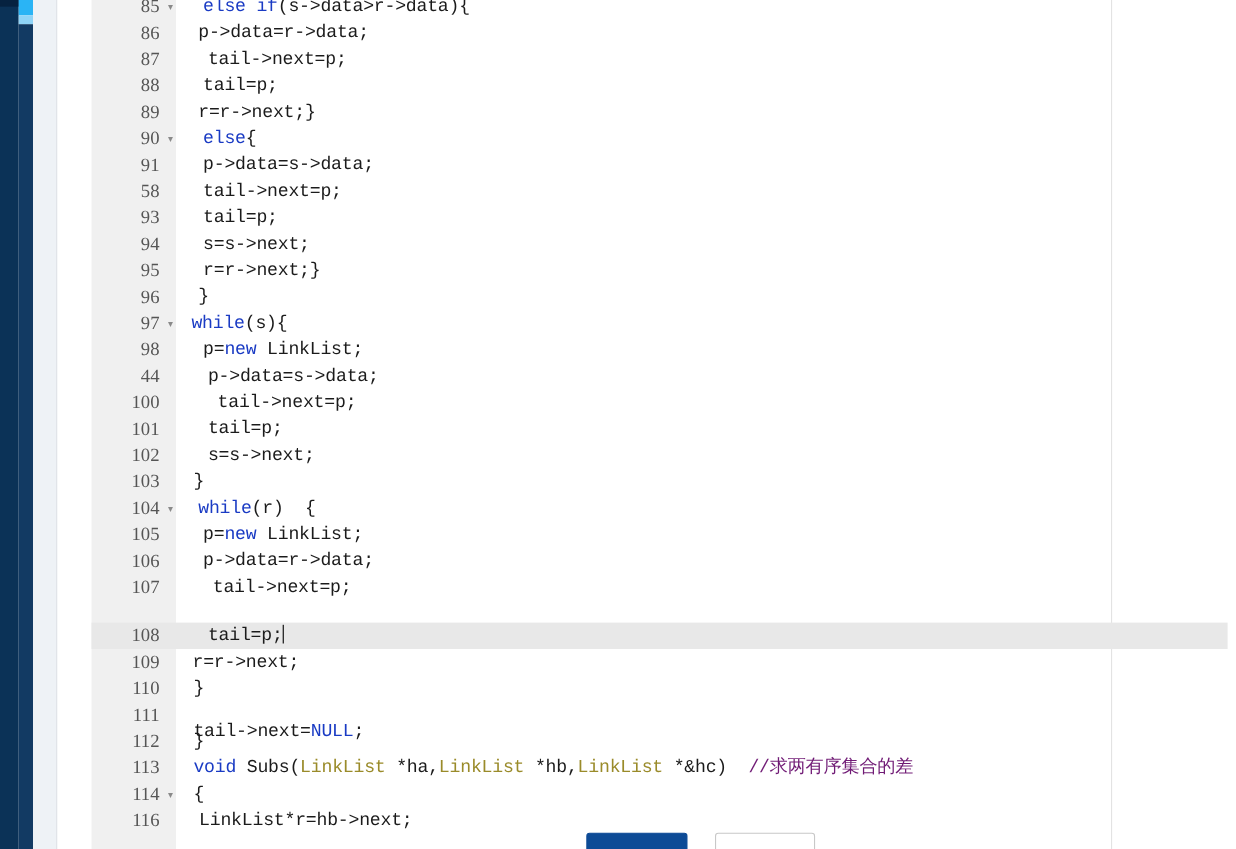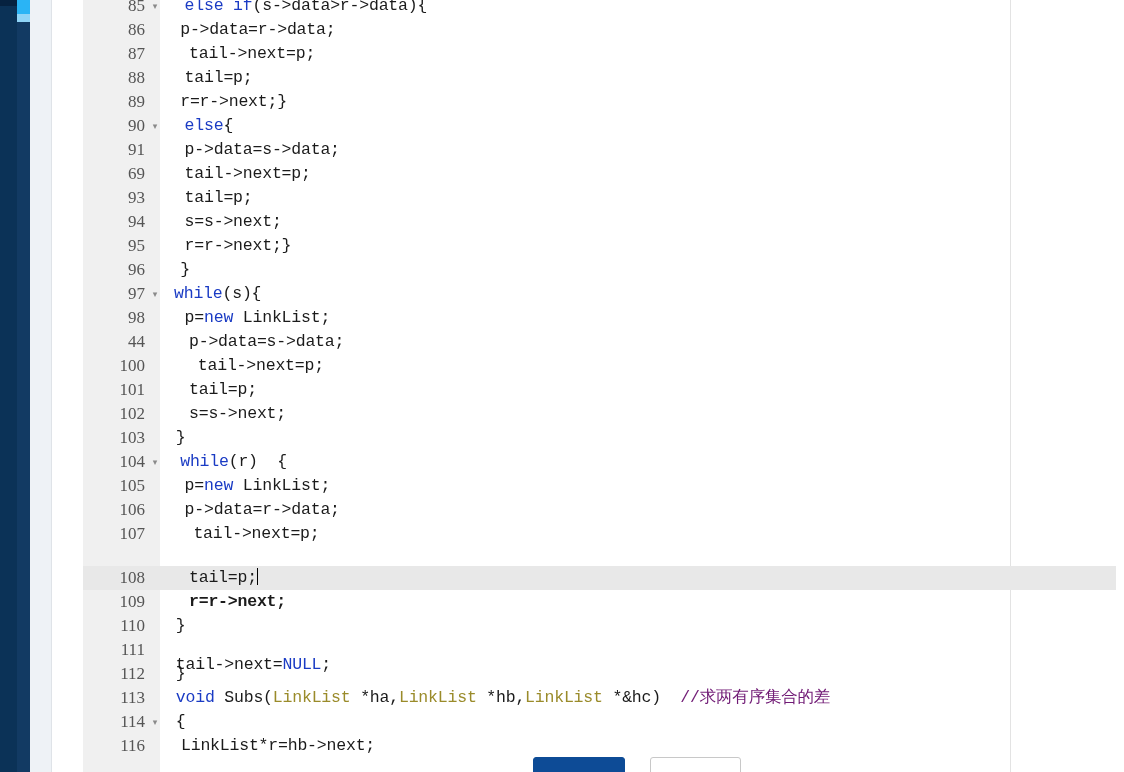--- a/index.html
+++ b/index.html
@@ -194,38 +194,38 @@
     <div class="gutter-bg"></div>
     <div class="ruler"></div>
     <div class="code-area" id="code-area" style="top: -6px;">
         <div class="row"><span class="lineno">85</span><span class="fold">▾</span><span class="code" style="left: 101.6px;"><span class="kw">else</span><span class="id"> </span><span class="kw">if</span><span class="id">(s-&gt;data&gt;r-&gt;data){</span></span></div>
         <div class="row"><span class="lineno">86</span><span class="fold"></span><span class="code" style="left: 97.2px;"><span class="id">p-&gt;data=r-&gt;data;</span></span></div>
         <div class="row"><span class="lineno">87</span><span class="fold"></span><span class="code" style="left: 106px;"><span class="id">tail-&gt;next=p;</span></span></div>
         <div class="row"><span class="lineno">88</span><span class="fold"></span><span class="code" style="left: 101.6px;"><span class="id">tail=p;</span></span></div>
         <div class="row"><span class="lineno">89</span><span class="fold"></span><span class="code" style="left: 97.2px;"><span class="id">r=r-&gt;next;}</span></span></div>
         <div class="row"><span class="lineno">90</span><span class="fold">▾</span><span class="code" style="left: 101.6px;"><span class="kw">else</span><span class="id">{</span></span></div>
         <div class="row"><span class="lineno">91</span><span class="fold"></span><span class="code" style="left: 101.6px;"><span class="id">p-&gt;data=s-&gt;data;</span></span></div>
-        <div class="row"><span class="lineno">69</span><span class="fold"></span><span class="code" style="left: 101.6px;"><span class="id">tail-&gt;next=p;</span></span></div>
+        <div class="row"><span class="lineno">58</span><span class="fold"></span><span class="code" style="left: 101.6px;"><span class="id">tail-&gt;next=p;</span></span></div>
         <div class="row"><span class="lineno">93</span><span class="fold"></span><span class="code" style="left: 101.6px;"><span class="id">tail=p;</span></span></div>
         <div class="row"><span class="lineno">94</span><span class="fold"></span><span class="code" style="left: 101.6px;"><span class="id">s=s-&gt;next;</span></span></div>
         <div class="row"><span class="lineno">95</span><span class="fold"></span><span class="code" style="left: 101.6px;"><span class="id">r=r-&gt;next;}</span></span></div>
         <div class="row"><span class="lineno">96</span><span class="fold"></span><span class="code" style="left: 97.2px;"><span class="id">}</span></span></div>
         <div class="row"><span class="lineno">97</span><span class="fold">▾</span><span class="code" style="left: 91px;"><span class="kw">while</span><span class="id">(s){</span></span></div>
         <div class="row"><span class="lineno">98</span><span class="fold"></span><span class="code" style="left: 101.6px;"><span class="id">p=</span><span class="kw">new</span><span class="id"> LinkList;</span></span></div>
         <div class="row"><span class="lineno">44</span><span class="fold"></span><span class="code" style="left: 106px;"><span class="id">p-&gt;data=s-&gt;data;</span></span></div>
         <div class="row"><span class="lineno">100</span><span class="fold"></span><span class="code" style="left: 114.8px;"><span class="id">tail-&gt;next=p;</span></span></div>
         <div class="row"><span class="lineno">101</span><span class="fold"></span><span class="code" style="left: 106px;"><span class="id">tail=p;</span></span></div>
         <div class="row"><span class="lineno">102</span><span class="fold"></span><span class="code" style="left: 106px;"><span class="id">s=s-&gt;next;</span></span></div>
         <div class="row"><span class="lineno">103</span><span class="fold"></span><span class="code" style="left: 92.8px;"><span class="id">}</span></span></div>
         <div class="row"><span class="lineno">104</span><span class="fold">▾</span><span class="code" style="left: 97.2px;"><span class="kw">while</span><span class="id">(r)  {</span></span></div>
         <div class="row"><span class="lineno">105</span><span class="fold"></span><span class="code" style="left: 101.6px;"><span class="id">p=</span><span class="kw">new</span><span class="id"> LinkList;</span></span></div>
         <div class="row"><span class="lineno">106</span><span class="fold"></span><span class="code" style="left: 101.6px;"><span class="id">p-&gt;data=r-&gt;data;</span></span></div>
         <div class="row"><span class="lineno">107</span><span class="fold"></span><span class="code" style="left: 110.4px;"><span class="id">tail-&gt;next=p;</span></span></div>
         <div class="row active"><span class="lineno">108</span><span class="fold"></span><span class="code" style="left: 106px;"><span class="id">tail=p;</span><span class="caret"></span></span></div>
-        <div class="row"><span class="lineno">109</span><span class="fold"></span><span class="code" style="left: 106px; font-weight: bold;"><span class="id">r=r-&gt;next;</span></span></div>
+        <div class="row"><span class="lineno">109</span><span class="fold"></span><span class="code" style="left: 92px;"><span class="id">r=r-&gt;next;</span></span></div>
         <div class="row"><span class="lineno">110</span><span class="fold"></span><span class="code" style="left: 92.8px;"><span class="id">}</span></span></div>
         <div class="row"><span class="lineno">111</span><span class="fold"></span><span class="code" style="left: 92.8px; margin-top: 15px;"><span class="id">tail-&gt;next=</span><span class="kw">NULL</span><span class="id">;</span></span></div>
         <div class="row"><span class="lineno">112</span><span class="fold"></span><span class="code" style="left: 92.8px;"><span class="id">}</span></span></div>
         <div class="row"><span class="lineno">113</span><span class="fold"></span><span class="code" style="left: 92.8px;"><span class="kw">void</span><span class="id"> Subs(</span><span class="cls">LinkList</span><span class="id"> *ha,</span><span class="cls">LinkList</span><span class="id"> *hb,</span><span class="cls">LinkList</span><span class="id"> *&amp;hc)  </span><span class="cmt">//求两有序集合的差</span></span></div>
         <div class="row"><span class="lineno">114</span><span class="fold">▾</span><span class="code" style="left: 92.8px;"><span class="id">{</span></span></div>
         <div class="row"><span class="lineno">116</span><span class="fold"></span><span class="code" style="left: 98px;"><span class="id">LinkList*r=hb-&gt;next;</span></span></div>
       </div>
   </div>
 
   <div class="btn-bar">

